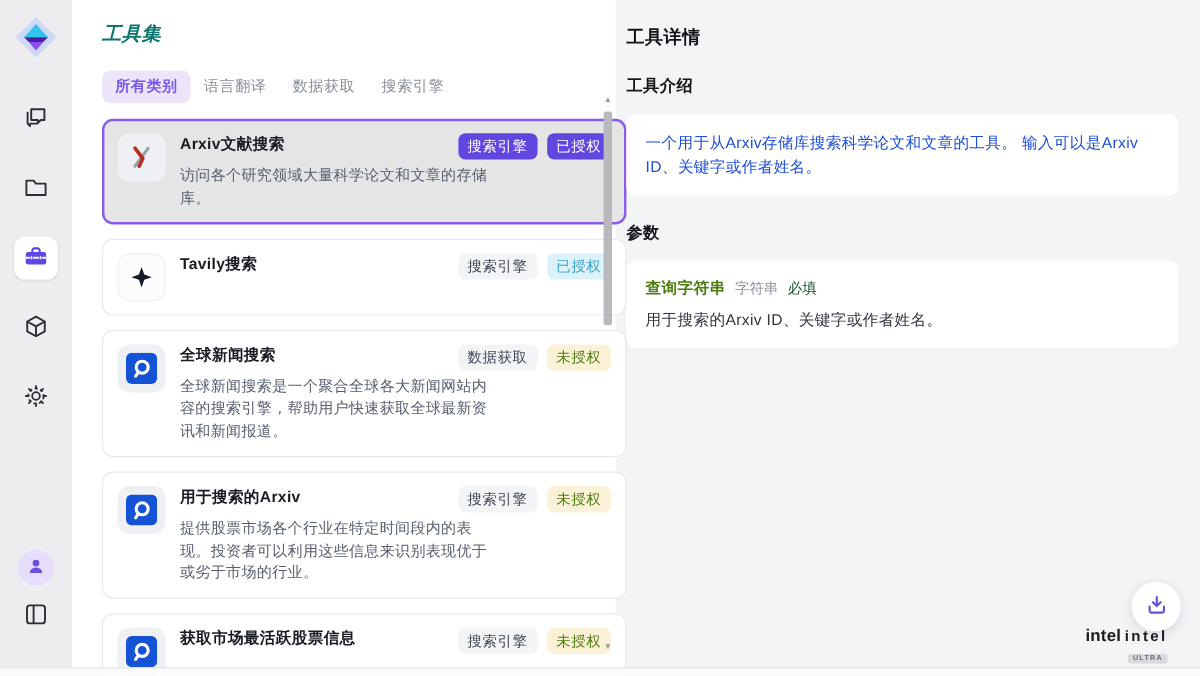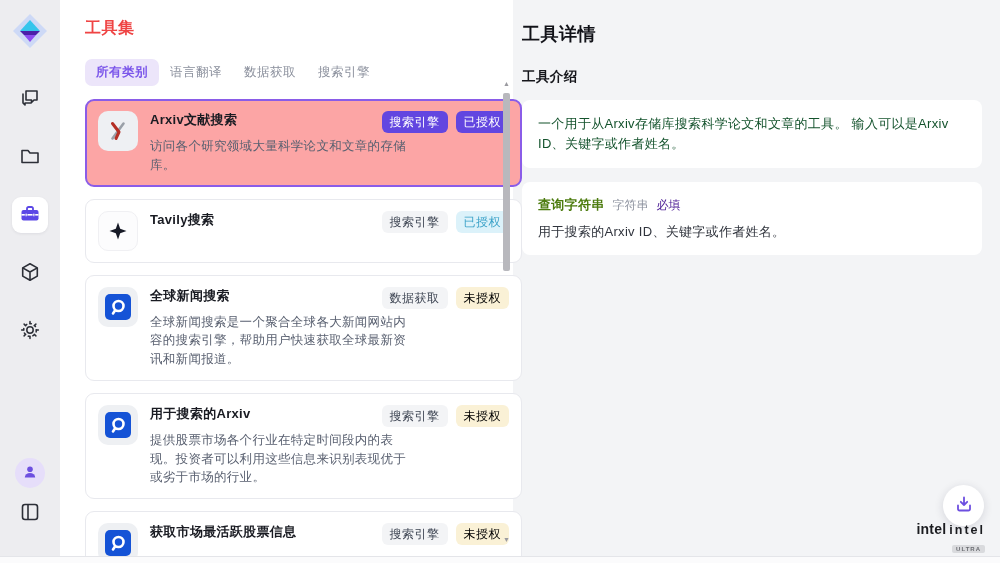--- a/index.html
+++ b/index.html
@@ -25,82 +25,82 @@
     width:30px; height:30px; border-radius:50%; border:none; background:#e6defa;
     display:flex; align-items:center; justify-content:center; cursor:pointer;
   }
   .panel-btn { width:30px; height:26px; border:none; background:transparent; display:flex; align-items:center; justify-content:center; cursor:pointer; }
 
   
   .list-panel {
     position:absolute; left:60px; top:0; width:453px; height:556px;
     background:#ffffff; padding:18px 0 0 25px;
   }
-  .page-title { font-size:16px; font-weight:bold; color:#ef4444; letter-spacing:.5px; }
+  .page-title { font-size:16px; font-weight:bold; color:#0f766e; letter-spacing:.5px;font-style:italic; }
   .tabs { display:flex; align-items:center; margin-top:20px; }
   .tab {
     border:none; background:transparent; font-size:12.5px; color:#8a8f9c;
     padding:5px 11px; border-radius:7px; cursor:pointer;
     font-family:inherit; letter-spacing:.5px;
   }
   .tab.active { background:#ece5fa; color:#7b56ea; font-weight:bold; }
 
   .cards { margin-top:13px; width:437px; display:flex; flex-direction:column; gap:12px; }
   .card {
     background:#ffffff; border:1px solid #e8e9ee; border-radius:9px;
     padding:11px 12px; display:flex; align-items:flex-start; gap:12px; cursor:pointer;
   }
-  .card.selected { background:#fca5a5; border:2px solid #8a5ce8; padding:10px 11px; }
+  .card.selected { background:#e5e5e5; border:2px solid #8a5ce8; padding:10px 11px; }
   .tool-icon {
     flex:0 0 40px; width:40px; height:40px; border-radius:10px; background:#eef0f3;
     display:flex; align-items:center; justify-content:center;
   }
   .tool-icon.tavily { background:#fcfcfd; border:1px solid #f0f0f3; }
   .card-body { flex:1 1 auto; min-width:0; }
   .card-top { display:flex; align-items:flex-start; }
   .tool-title { font-size:13px; font-weight:bold; color:#191b22; line-height:18px; letter-spacing:.3px; }
   .badges { margin-left:auto; display:flex; gap:8px; flex:0 0 auto; padding-left:8px; }
   .badge {
     font-size:12px; line-height:1; padding:5px 8px; border-radius:6px; white-space:nowrap; letter-spacing:.5px;
   }
   .badge.b-purple { background:#6246e0; color:#ffffff; }
   .badge.b-gray   { background:#f3f4f6; color:#3f4654; }
   .badge.b-cyan   { background:#dcf2fa; color:#3ba2c8; }
-  .badge.b-amber  { background:#faf1d6; color:#000000; }
+  .badge.b-amber  { background:#faf1d6; color:#4d7c0f; }
   .desc {
     margin-top:4px; font-size:12.5px; color:#596070; line-height:1.5;
     max-width:258px; letter-spacing:.3px;
   }
 
   
   .scrollbar { position:absolute; right:2px; top:80px; width:9px; height:468px; }
   .sb-arrow { position:absolute; left:0; width:9px; font-size:7px; color:#9a9aa0; text-align:center; line-height:8px; cursor:pointer; }
   .sb-up { top:0; }
   .sb-down { top:456px; }
   .sb-thumb { position:absolute; left:1px; top:13px; width:7px; height:178px; background:#b8b8bd; border-radius:2px; cursor:pointer; }
 
   
   .details-panel { position:absolute; left:513px; top:0; width:487px; height:556px; padding:22px 18px 0 9px; }
-  .details-title { font-size:18px; font-weight:bold; color:#111218; letter-spacing:.5px; }
+  .details-title { font-size:15px; font-weight:bold; color:#111218; letter-spacing:.5px; }
   .section-heading { font-size:13.5px; font-weight:bold; color:#15161b; margin-top:22px; letter-spacing:.4px; }
   .white-card { background:#ffffff; border-radius:8px; margin-top:14px; padding:14px 16px; }
-  .intro-text { font-size:13px; color:#14532d; line-height:1.55; letter-spacing:.3px; }
+  .intro-text { font-size:13px; color:#1d4ed8; line-height:1.55; letter-spacing:.3px; }
   .param-head { display:flex; align-items:baseline; gap:8px; }
   .param-name { font-size:13px; font-weight:bold; color:#4d7c0f; letter-spacing:.3px; }
   .param-type { font-size:12px; color:#8a8f9c; }
-  .param-required { font-size:12px; color:#4c1d95; }
+  .param-required { font-size:12px; color:#14532d; }
   .param-desc { margin-top:9px; font-size:13px; color:#30343d; letter-spacing:.3px; }
 
   
   .download-fab {
     position:absolute; right:16px; bottom:37px; width:41px; height:41px; border-radius:50%;
     background:#ffffff; border:none; box-shadow:0 2px 10px rgba(30,30,60,.14);
     display:flex; align-items:center; justify-content:center; cursor:pointer;
   }
-  .intel-logo { position:absolute; right:15px; bottom:8px; text-align:right; color:#1b1c20; }
+  .intel-logo { position:absolute; right:27px; bottom:8px; text-align:right; color:#1b1c20; }
   .intel-row { display:flex; align-items:baseline; gap:3px; justify-content:flex-end; }
   .intel-word { font-size:14px; font-weight:bold; letter-spacing:.2px; }
   .core-word { font-size:12.5px; font-weight:bold; letter-spacing:2px; }
   .ultra-pill { display:inline-block; margin-top:1px; background:#d9dadd; color:#6b6d72; font-size:6px; font-weight:bold; letter-spacing:1px; padding:1px 4px; border-radius:2px; }
 
   .bottom-strip { position:absolute; left:0; bottom:0; width:1000px; height:7px; background:#fbfbfc; border-top:1px solid #e4e5e9; }
 </style>
 </head>
 <body>
 
@@ -296,20 +296,21 @@
 </section>
 
 <section class="details-panel">
   <h2 class="details-title">工具详情</h2>
 
   <h3 class="section-heading">工具介绍</h3>
   <div class="white-card">
     <p class="intro-text">一个用于从Arxiv存储库搜索科学论文和文章的工具。 输入可以是Arxiv ID、关键字或作者姓名。</p>
   </div>
 
+  <h3 class="section-heading">参数</h3>
   <div class="white-card">
     <div class="param-head">
       <span class="param-name">查询字符串</span>
       <span class="param-type">字符串</span>
       <span class="param-required">必填</span>
     </div>
     <p class="param-desc">用于搜索的Arxiv ID、关键字或作者姓名。</p>
   </div>
 </section>
 

